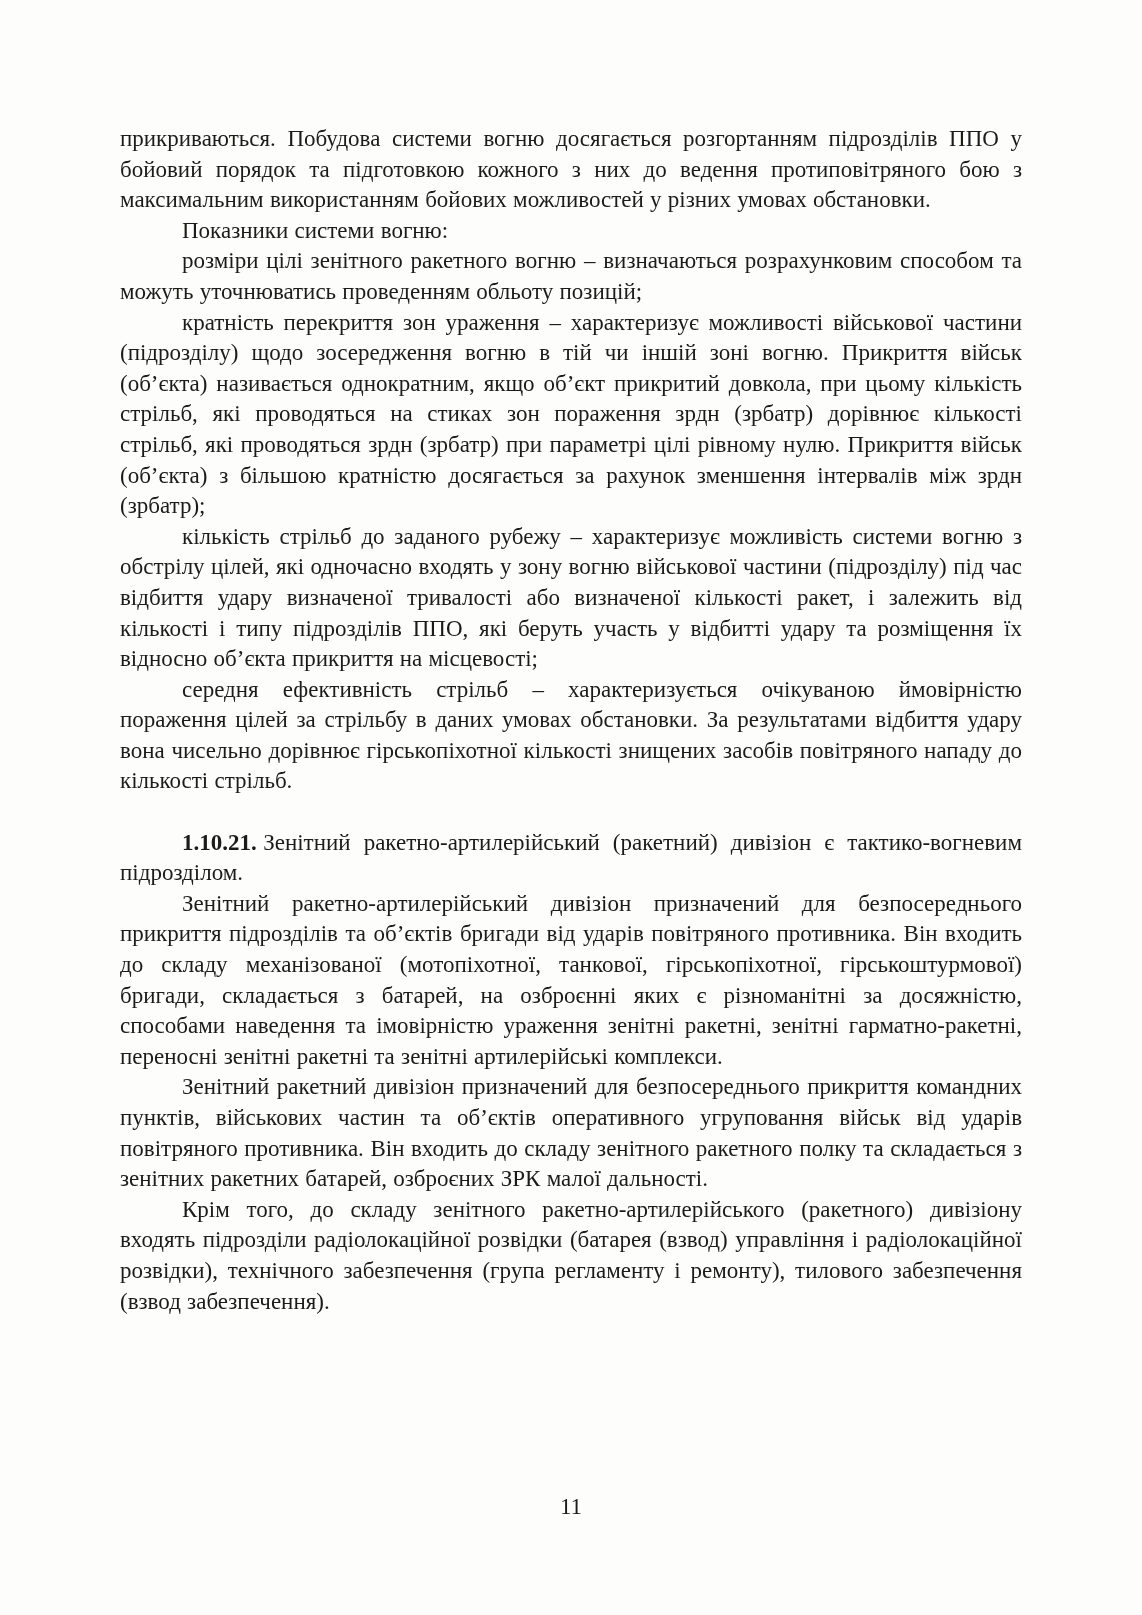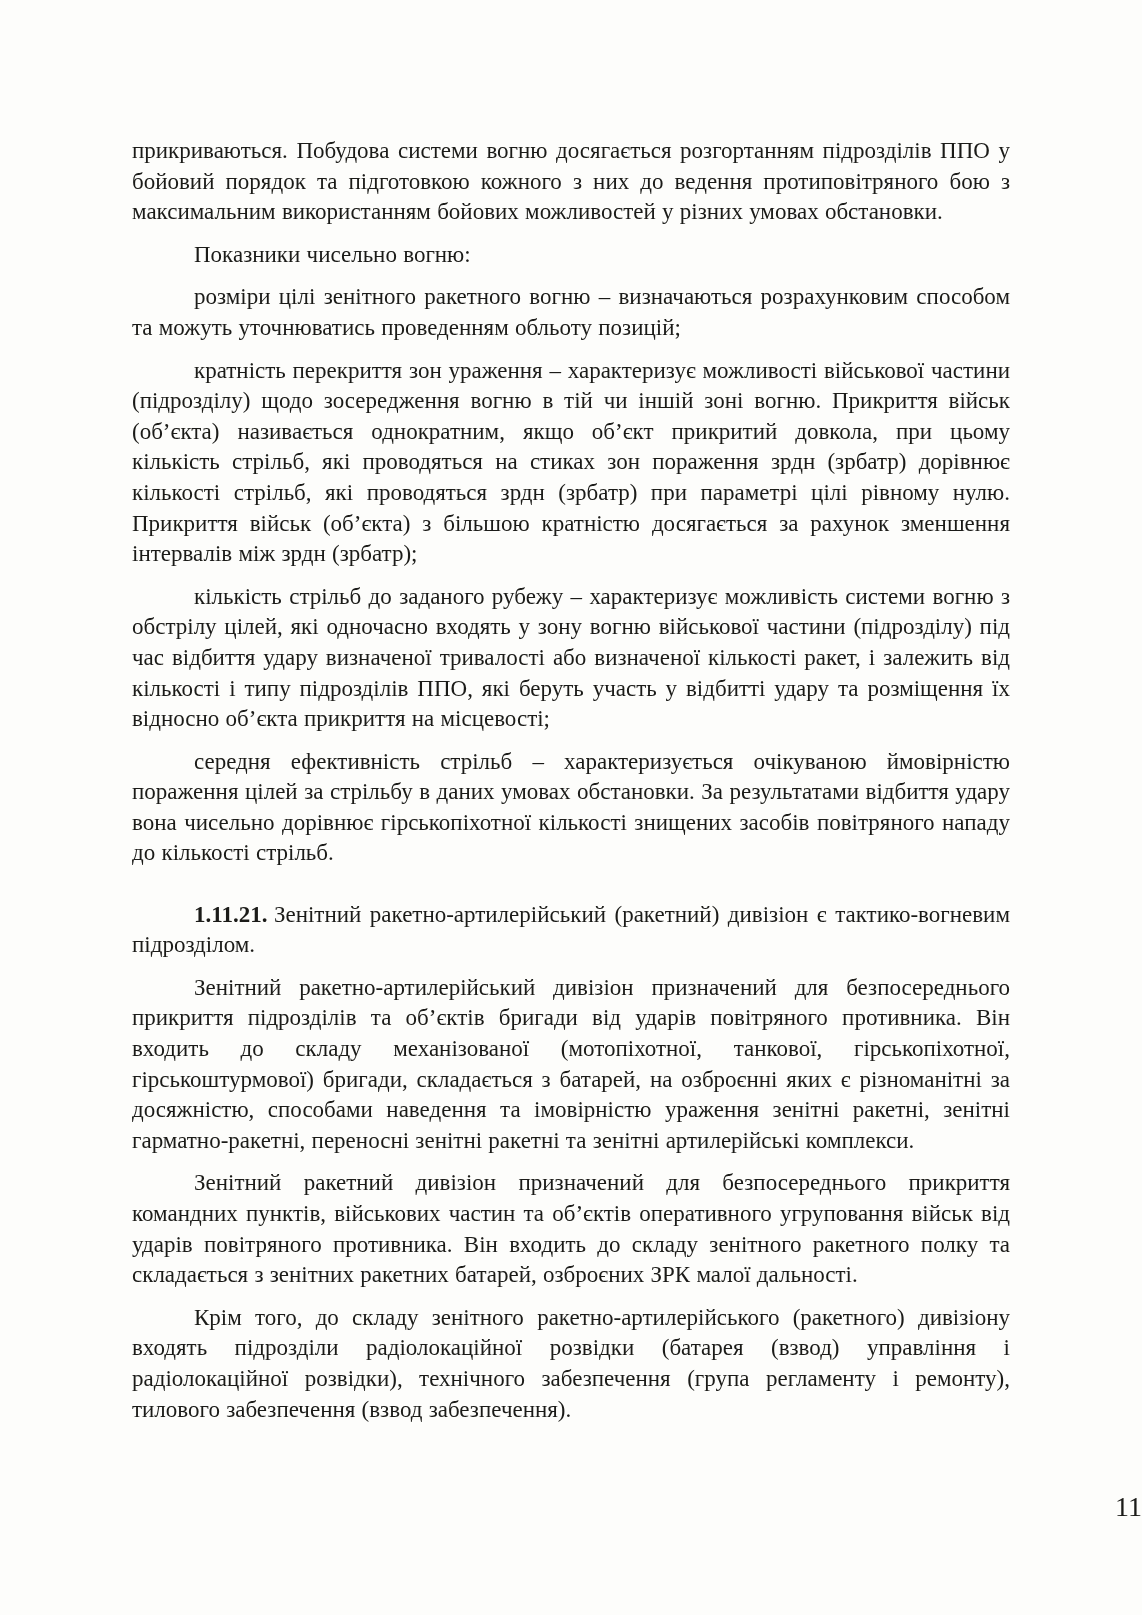--- a/index.html
+++ b/index.html
@@ -17,56 +17,56 @@
     overflow: hidden;
     box-sizing: border-box;
   }
   .text-block {
     position: absolute;
     left: 120px;
     top: 124px;
     width: 902px;
   }
   .para {
-    margin: 12px;
+    margin: 0;
     font-size: 23px;
     line-height: 30.6px;
     text-align: justify;
     word-spacing: 0.5px;
   }
   .para.indent {
     text-indent: 62px;
   }
   .para.gap-before {
     margin-top: 30.6px;
   }
   .para b {
     font-weight: bold;
     margin-right: 0.28em;
   }
   .page-footer {
     position: absolute;
     left: 0;
     top: 1492px;
     width: 1142px;
-    text-align: right;
-    font-size: 28px;
+    text-align: center;
+    font-size: 23px;
     line-height: 30px;
   }
 </style>
 </head>
 <body>
 
 <div class="page">
   <div class="text-block">
       <p class="para">прикриваються. Побудова системи вогню досягається розгортанням підрозділів ППО у бойовий порядок та підготовкою кожного з них до ведення протиповітряного бою з максимальним використанням бойових можливостей у різних умовах обстановки.</p>
-      <p class="para indent">Показники чисельно вогню:</p>
+      <p class="para indent">Показники системи вогню:</p>
       <p class="para indent">розміри цілі зенітного ракетного вогню – визначаються розрахунковим способом та можуть уточнюватись проведенням обльоту позицій;</p>
       <p class="para indent">кратність перекриття зон ураження – характеризує можливості військової частини (підрозділу) щодо зосередження вогню в тій чи іншій зоні вогню. Прикриття військ (об’єкта) називається однократним, якщо об’єкт прикритий довкола, при цьому кількість стрільб, які проводяться на стиках зон пораження зрдн (зрбатр) дорівнює кількості стрільб, які проводяться зрдн (зрбатр) при параметрі цілі рівному нулю. Прикриття військ (об’єкта) з більшою кратністю досягається за рахунок зменшення інтервалів між зрдн (зрбатр);</p>
       <p class="para indent">кількість стрільб до заданого рубежу – характеризує можливість системи вогню з обстрілу цілей, які одночасно входять у зону вогню військової частини (підрозділу) під час відбиття удару визначеної тривалості або визначеної кількості ракет, і залежить від кількості і типу підрозділів ППО, які беруть участь у відбитті удару та розміщення їх відносно об’єкта прикриття на місцевості;</p>
       <p class="para indent">середня ефективність стрільб – характеризується очікуваною ймовірністю пораження цілей за стрільбу в даних умовах обстановки. За результатами відбиття удару вона чисельно дорівнює гірськопіхотної кількості знищених засобів повітряного нападу до кількості стрільб.</p>
-      <p class="para indent gap-before"><b>1.11.21.</b>Зенітний ракетно-артилерійський (ракетний) дивізіон є тактико-вогневим підрозділом.</p>
+      <p class="para indent gap-before"><b>1.10.21.</b>Зенітний ракетно-артилерійський (ракетний) дивізіон є тактико-вогневим підрозділом.</p>
       <p class="para indent">Зенітний ракетно-артилерійський дивізіон призначений для безпосереднього прикриття підрозділів та об’єктів бригади від ударів повітряного противника. Він входить до складу механізованої (мотопіхотної, танкової, гірськопіхотної, гірськоштурмової) бригади, складається з батарей, на озброєнні яких є різноманітні за досяжністю, способами наведення та імовірністю ураження зенітні ракетні, зенітні гарматно-ракетні, переносні зенітні ракетні та зенітні артилерійські комплекси.</p>
       <p class="para indent">Зенітний ракетний дивізіон призначений для безпосереднього прикриття командних пунктів, військових частин та об’єктів оперативного угруповання військ від ударів повітряного противника. Він входить до складу зенітного ракетного полку та складається з зенітних ракетних батарей, озброєних ЗРК малої дальності.</p>
       <p class="para indent">Крім того, до складу зенітного ракетно-артилерійського (ракетного) дивізіону входять підрозділи радіолокаційної розвідки (батарея (взвод) управління і радіолокаційної розвідки), технічного забезпечення (група регламенту і ремонту), тилового забезпечення (взвод забезпечення).</p>
     </div>
   <div class="page-footer">11</div>
 </div>
 
 </body></html>

